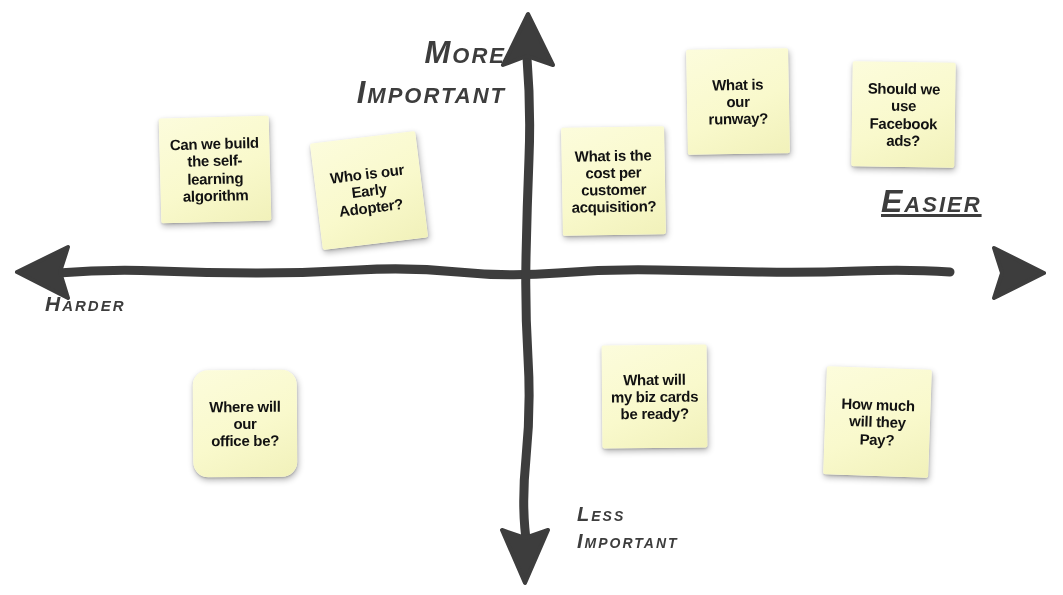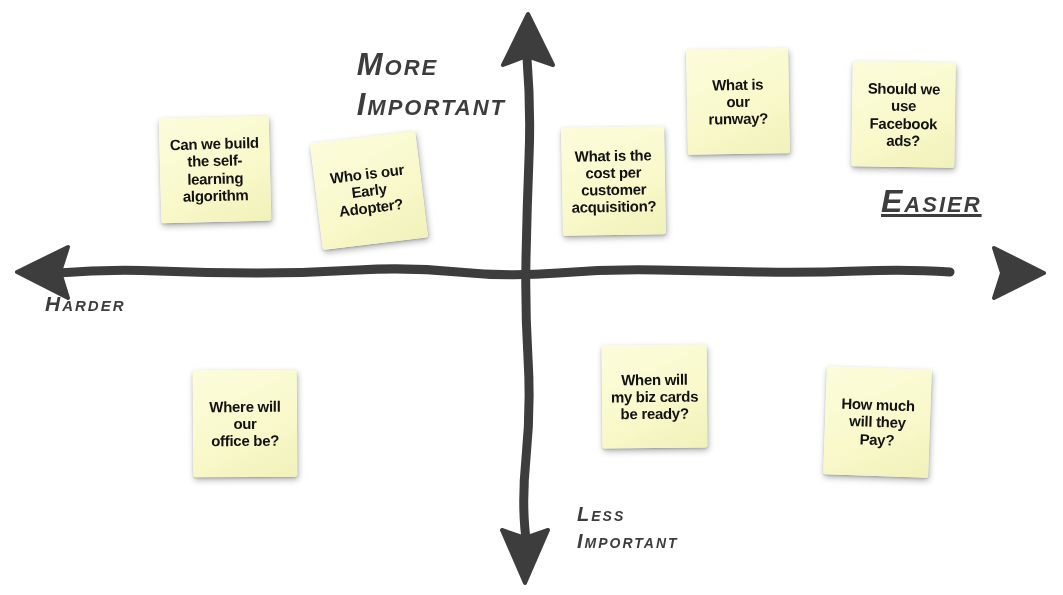--- a/index.html
+++ b/index.html
@@ -32,22 +32,21 @@
     color: #3d3d3d;
     letter-spacing: 2px;
     white-space: pre-line;
     user-select: none;
   }
   .axis-label.top {
     right: 557px;
     top: 33px;
     font-size: 31px;
     line-height: 1.29;
-    text-align: left;
-    margin-top: 12px;
+    text-align: right;
   }
   .axis-label.bottom {
     left: 577px;
     top: 501px;
     font-size: 20px;
     line-height: 1.33;
     text-align: left;
   }
   .axis-label.left {
     left: 45px;
@@ -78,21 +77,21 @@
     line-height: 1.14;
     letter-spacing: -0.3px;
     white-space: pre-line;
     cursor: grab;
   }
   .note-0 { left: 160px; top: 117px; width: 110px; height: 105px; transform: rotate(-1.5deg); }
   .note-1 { left: 316px; top: 137px; width: 106px; height: 107px; transform: rotate(-7deg); }
   .note-2 { left: 562px; top: 127px; width: 103px; height: 108px; transform: rotate(-1deg); }
   .note-3 { left: 687px; top: 49px;  width: 102px; height: 105px; transform: rotate(-1deg); }
   .note-4 { left: 852px; top: 62px;  width: 103px; height: 105px; transform: rotate(0.8deg); }
-  .note-5 { left: 193px; top: 370px; width: 104px; height: 107px; transform: rotate(-0.4deg); }
+  .note-5 { left: 193px; top: 370px; width: 104px; height: 107px; transform: rotate(-0.4deg); border-radius: 15px; }
   .note-6 { left: 602px; top: 345px; width: 105px; height: 103px; transform: rotate(-0.5deg); }
   .note-7 { left: 825px; top: 368px; width: 105px; height: 108px; transform: rotate(2deg); }
 </style>
 </head>
 <body>
 
 <div class="board">
 
   <svg class="axes-svg" width="1063" height="595" viewBox="0 0 1063 595" xmlns="http://www.w3.org/2000/svg">
 
@@ -126,20 +125,20 @@
 acquisition?</div>
   <div class="note note-3">What is
 our
 runway?</div>
   <div class="note note-4">Should we
 use Facebook
 ads?</div>
   <div class="note note-5">Where will
 our
 office be?</div>
-  <div class="note note-6">When will
+  <div class="note note-6">What will
 my biz cards
 be ready?</div>
   <div class="note note-7">How much
 will they
 Pay?</div>
 
 </div>
 
 </body></html>

